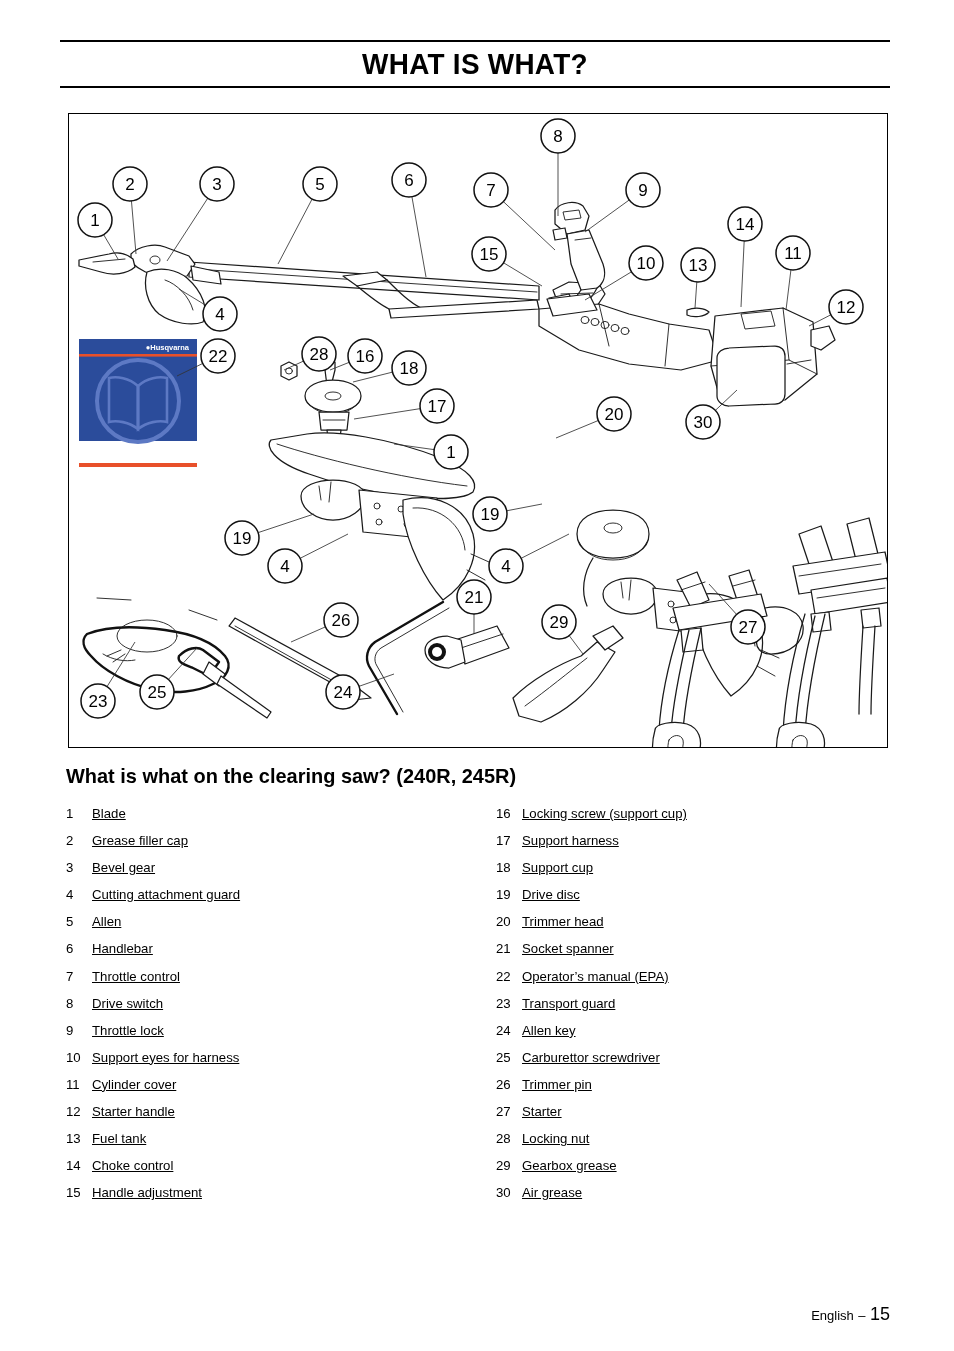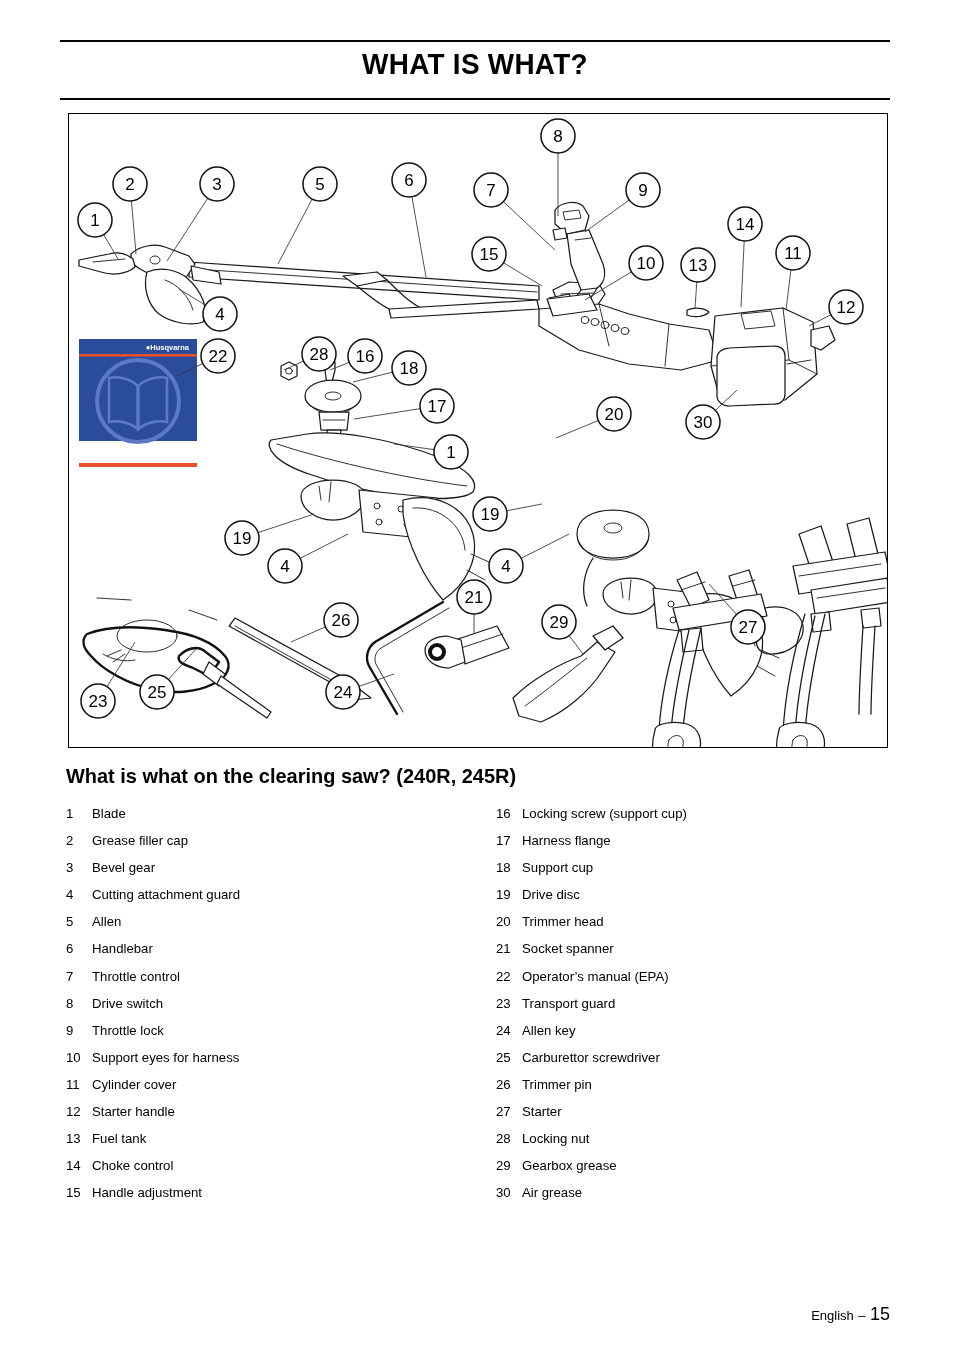--- a/index.html
+++ b/index.html
@@ -15,21 +15,21 @@
     color: #000000;
     overflow: hidden;
   }
 
   
   #page-header {
     position: absolute;
     left: 60px;
     top: 40px;
     width: 830px;
-    height: 60px;
+    height: 48px;
     border-top: 2px solid #000;
     border-bottom: 2.5px solid #000;
     box-sizing: border-box;
   }
   #page-header .title {
     font-size: 30px;
     font-weight: bold;
     letter-spacing: 0.3px;
     text-align: center;
     line-height: 44px;
@@ -73,21 +73,21 @@
   #parts-col-left  { left: 66px;  width: 420px; }
   #parts-col-right { left: 496px; width: 420px; }
 
   .part-row { display: flex; align-items: baseline; white-space: nowrap; }
   .part-num {
     display: inline-block;
     width: 26px;
     flex: 0 0 26px;
     text-align: left;
   }
-  .part-label { display: inline-block; }
+  .part-label { display: inline-block; text-decoration: underline; }
 
   
   #footer {
     position: absolute;
     right: 64px;
     bottom: 26px;
     text-align: right;
     white-space: nowrap;
   }
   #footer .lang { font-size: 13px; margin-left: 20px; }
@@ -571,21 +571,21 @@
       <span class="part-label">Handle adjustment</span>
     </div>
   </div>
 <div class="parts-col" id="parts-col-right">
     <div class="part-row">
       <span class="part-num">16</span>
       <span class="part-label">Locking screw (support cup)</span>
     </div>
     <div class="part-row">
       <span class="part-num">17</span>
-      <span class="part-label">Harness flange</span>
+      <span class="part-label">Support harness</span>
     </div>
     <div class="part-row">
       <span class="part-num">18</span>
       <span class="part-label">Support cup</span>
     </div>
     <div class="part-row">
       <span class="part-num">19</span>
       <span class="part-label">Drive disc</span>
     </div>
     <div class="part-row">

